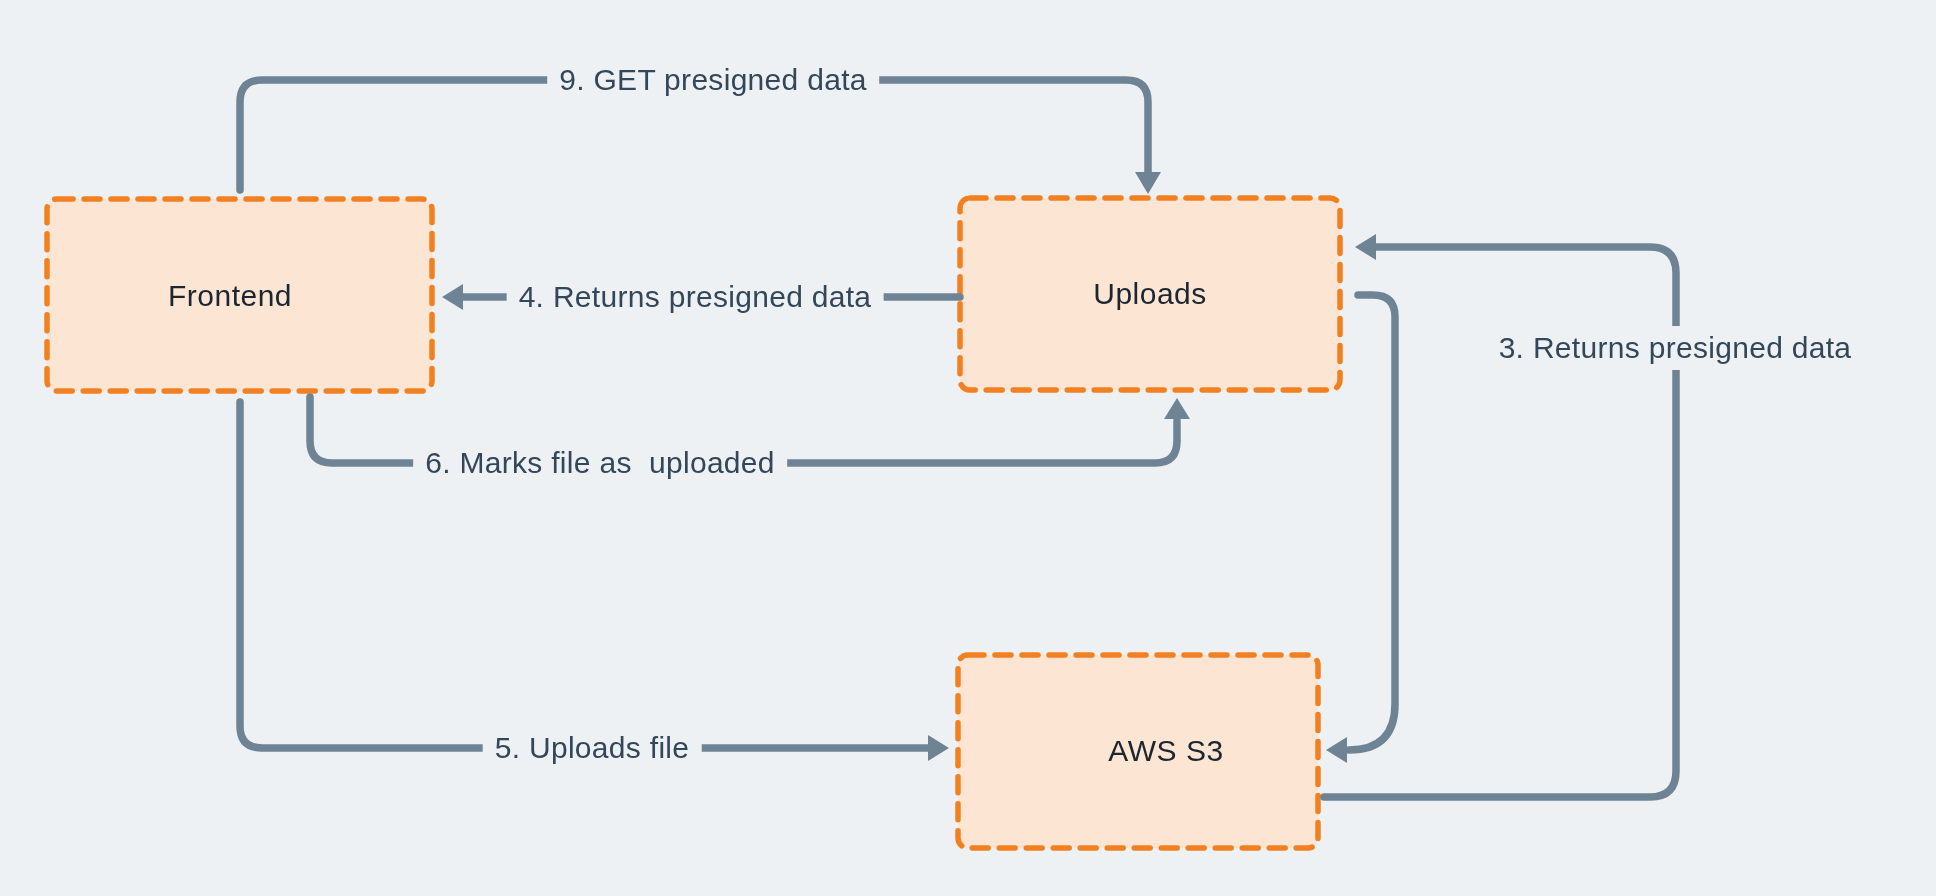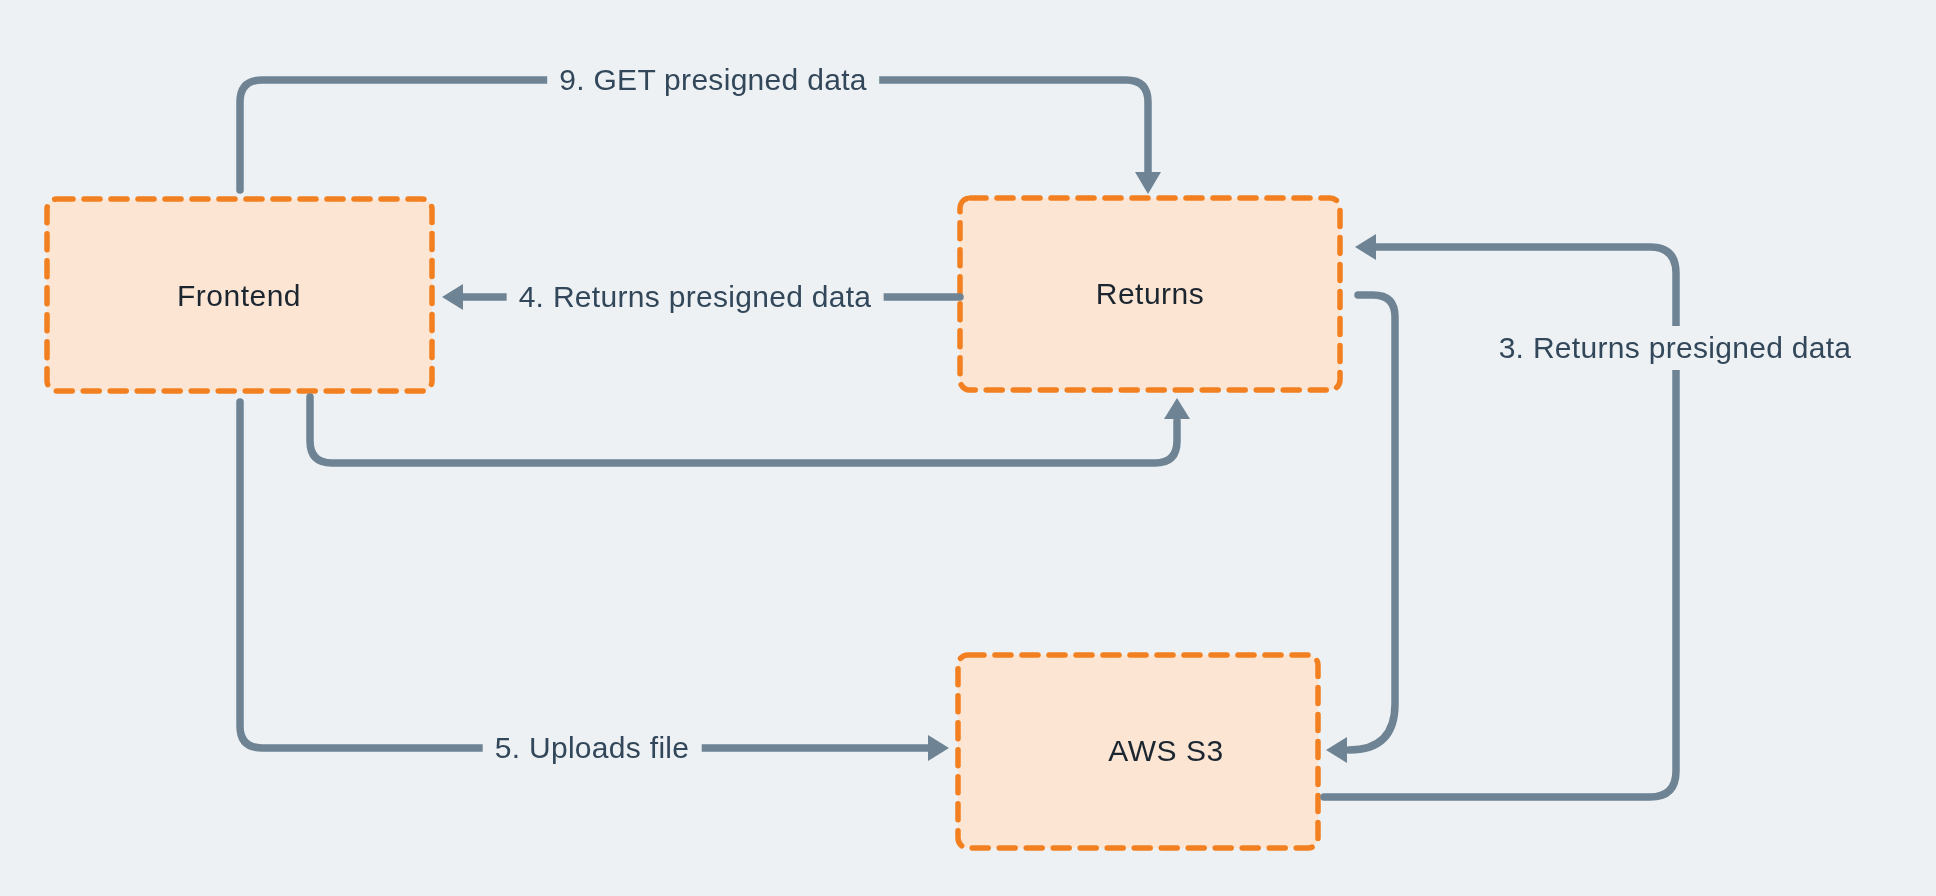--- a/index.html
+++ b/index.html
@@ -65,22 +65,23 @@
     <g fill="#6E8494" stroke="none">
       <polygon points="1135,172 1161,172 1148,194"></polygon>
       <polygon points="1347,737 1347,763 1326,750"></polygon>
       <polygon points="1376,234 1376,260 1355,247"></polygon>
       <polygon points="463,284 463,310 442,297"></polygon>
       <polygon points="928,735 928,761 949,748"></polygon>
       <polygon points="1164,419 1190,419 1177,398"></polygon>
     </g>
   </svg>
 
-  <div class="node-label" style="left:239px;  top:296px;text-align:center;">Frontend</div>
-  <div class="node-label" style="left:1150px; top:294px;">Returns</div>
+  <div class="node-label" style="left:230px;  top:296px;text-align:center;">Frontend</div>
+  <div class="node-label" style="left:1150px; top:294px;">Uploads</div>
   <div class="node-label" style="left:1166px; top:751px;">AWS S3</div>
 
   <div class="flow-label" style="left:713px;  top:80px;">9. GET presigned data</div>
   <div class="flow-label" style="left:1675px; top:348px;">3. Returns presigned data</div>
   <div class="flow-label" style="left:695px;  top:297px;">4. Returns presigned data</div>
   <div class="flow-label" style="left:592px;  top:748px;">5. Uploads file</div>
+  <div class="flow-label" style="left:600px;  top:463px;">6. Marks file as  uploaded</div>
 
 </div>
 
 </body></html>

